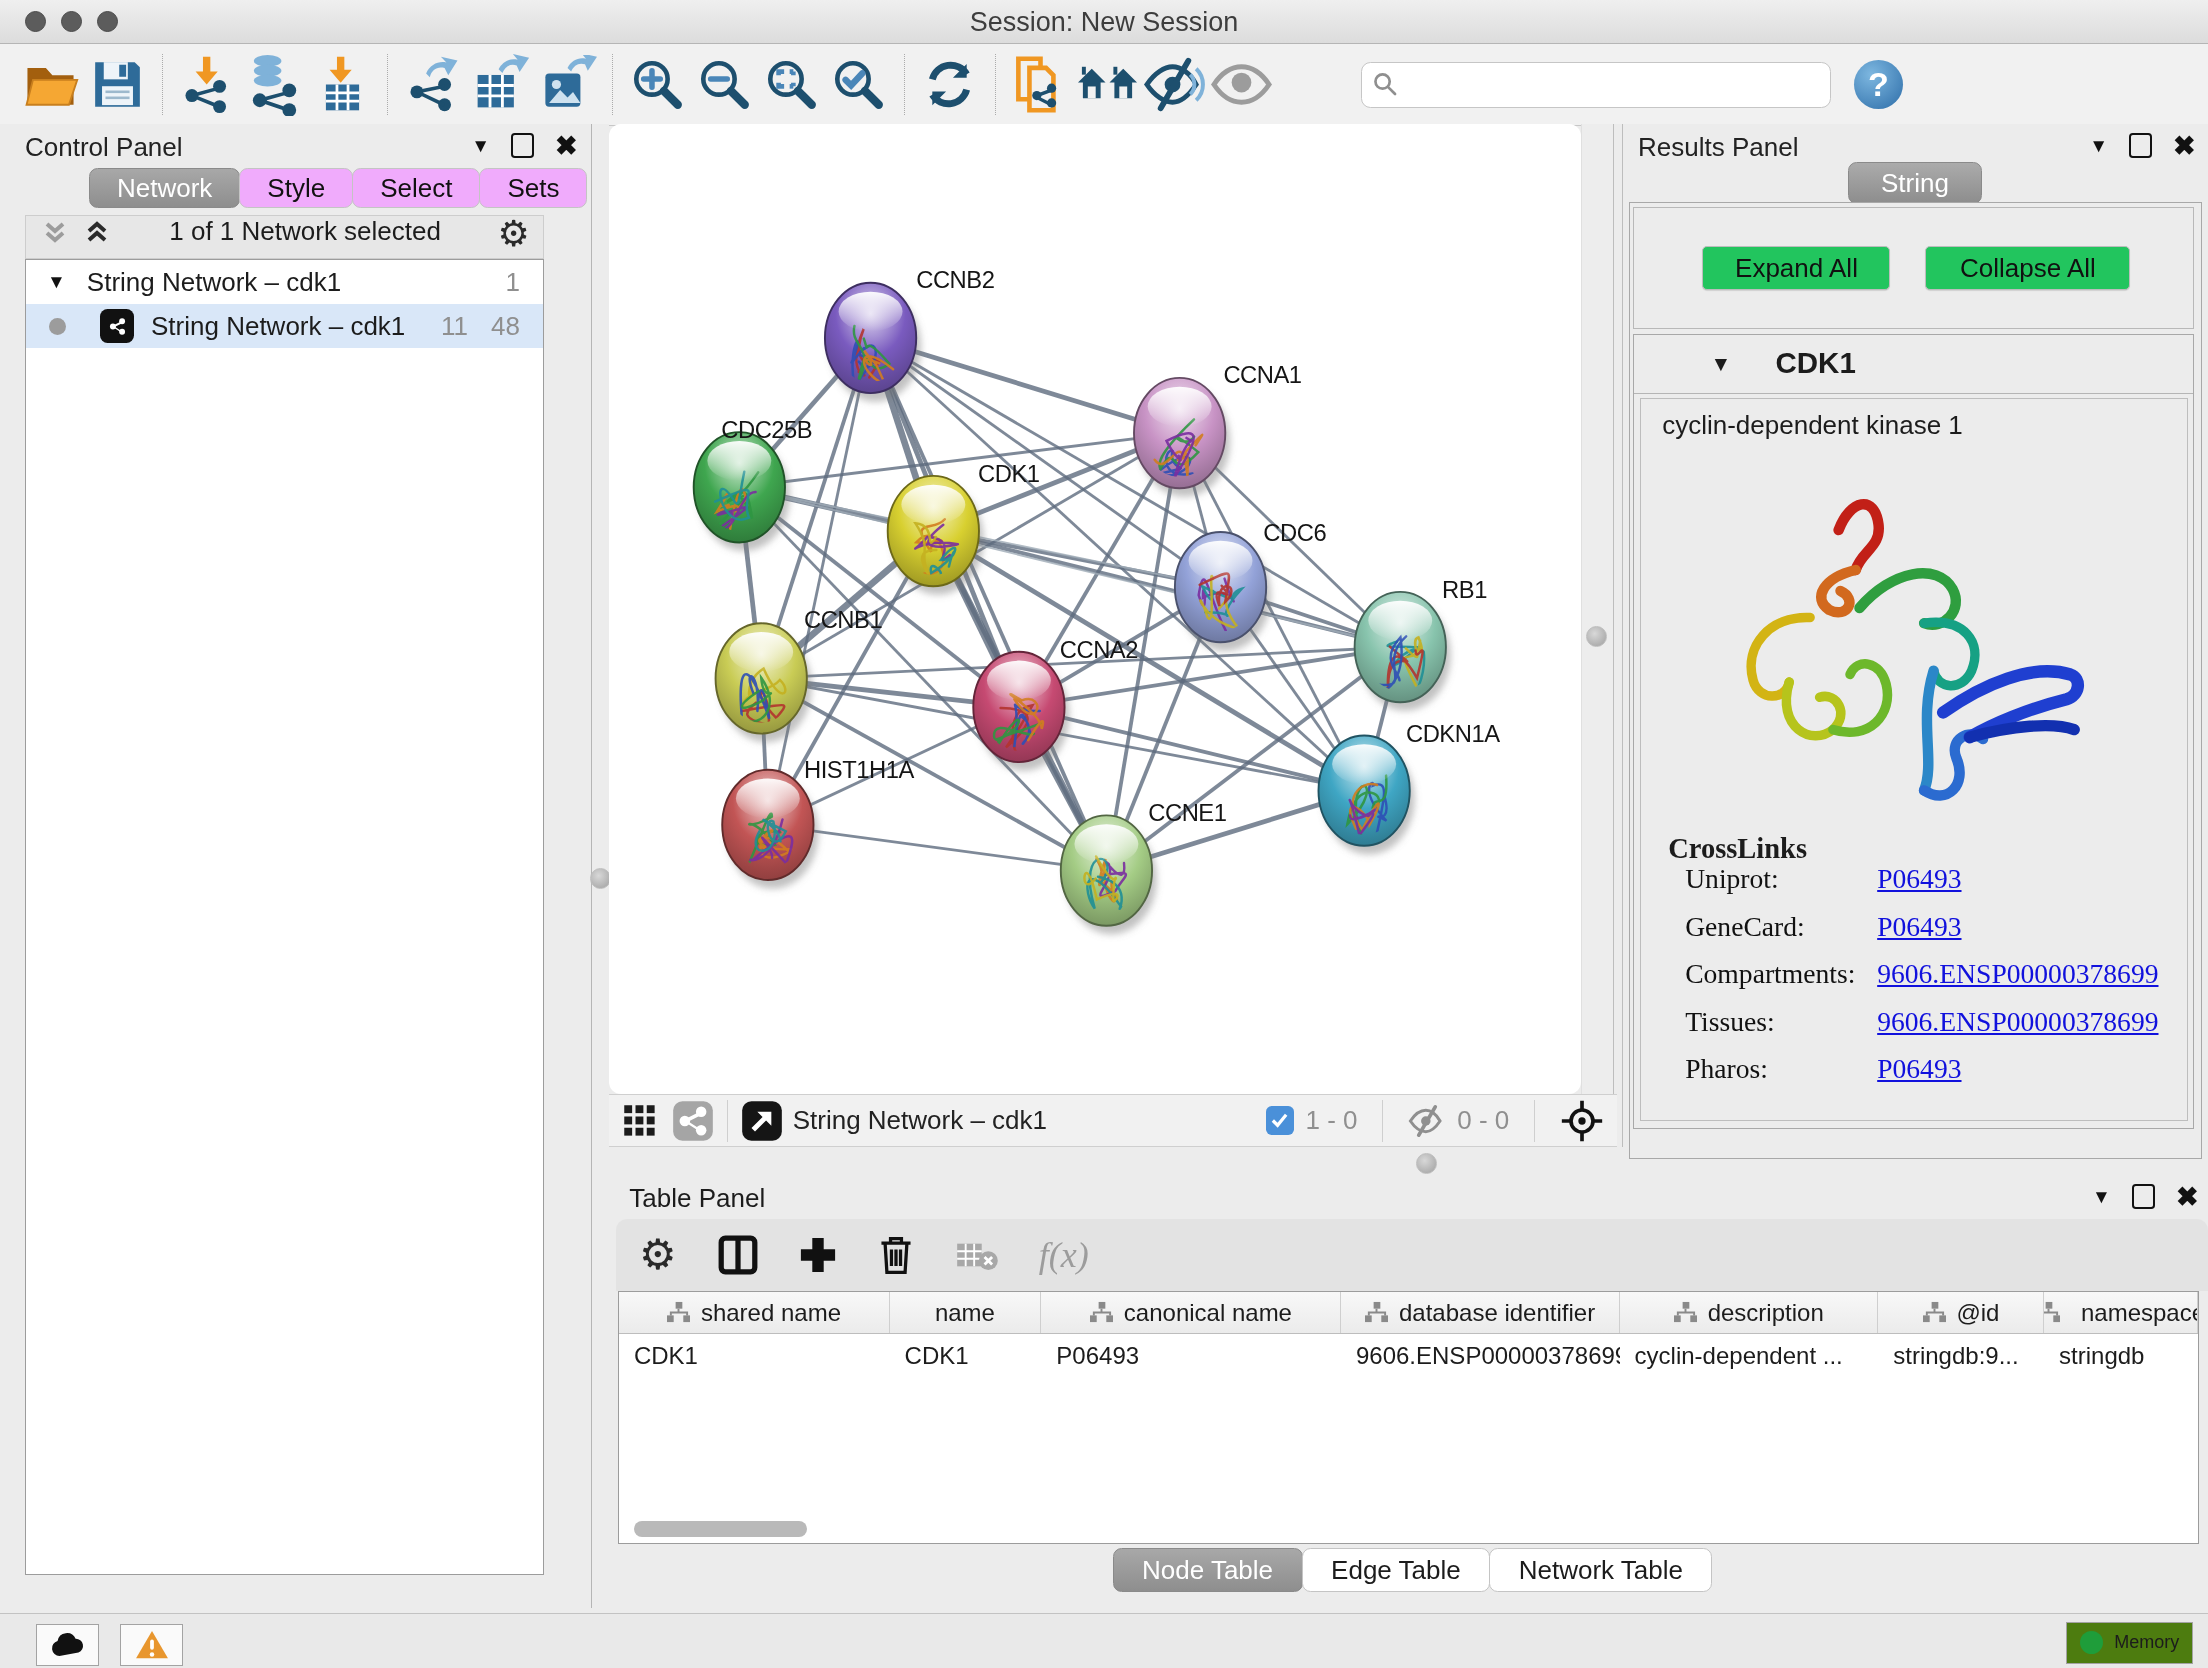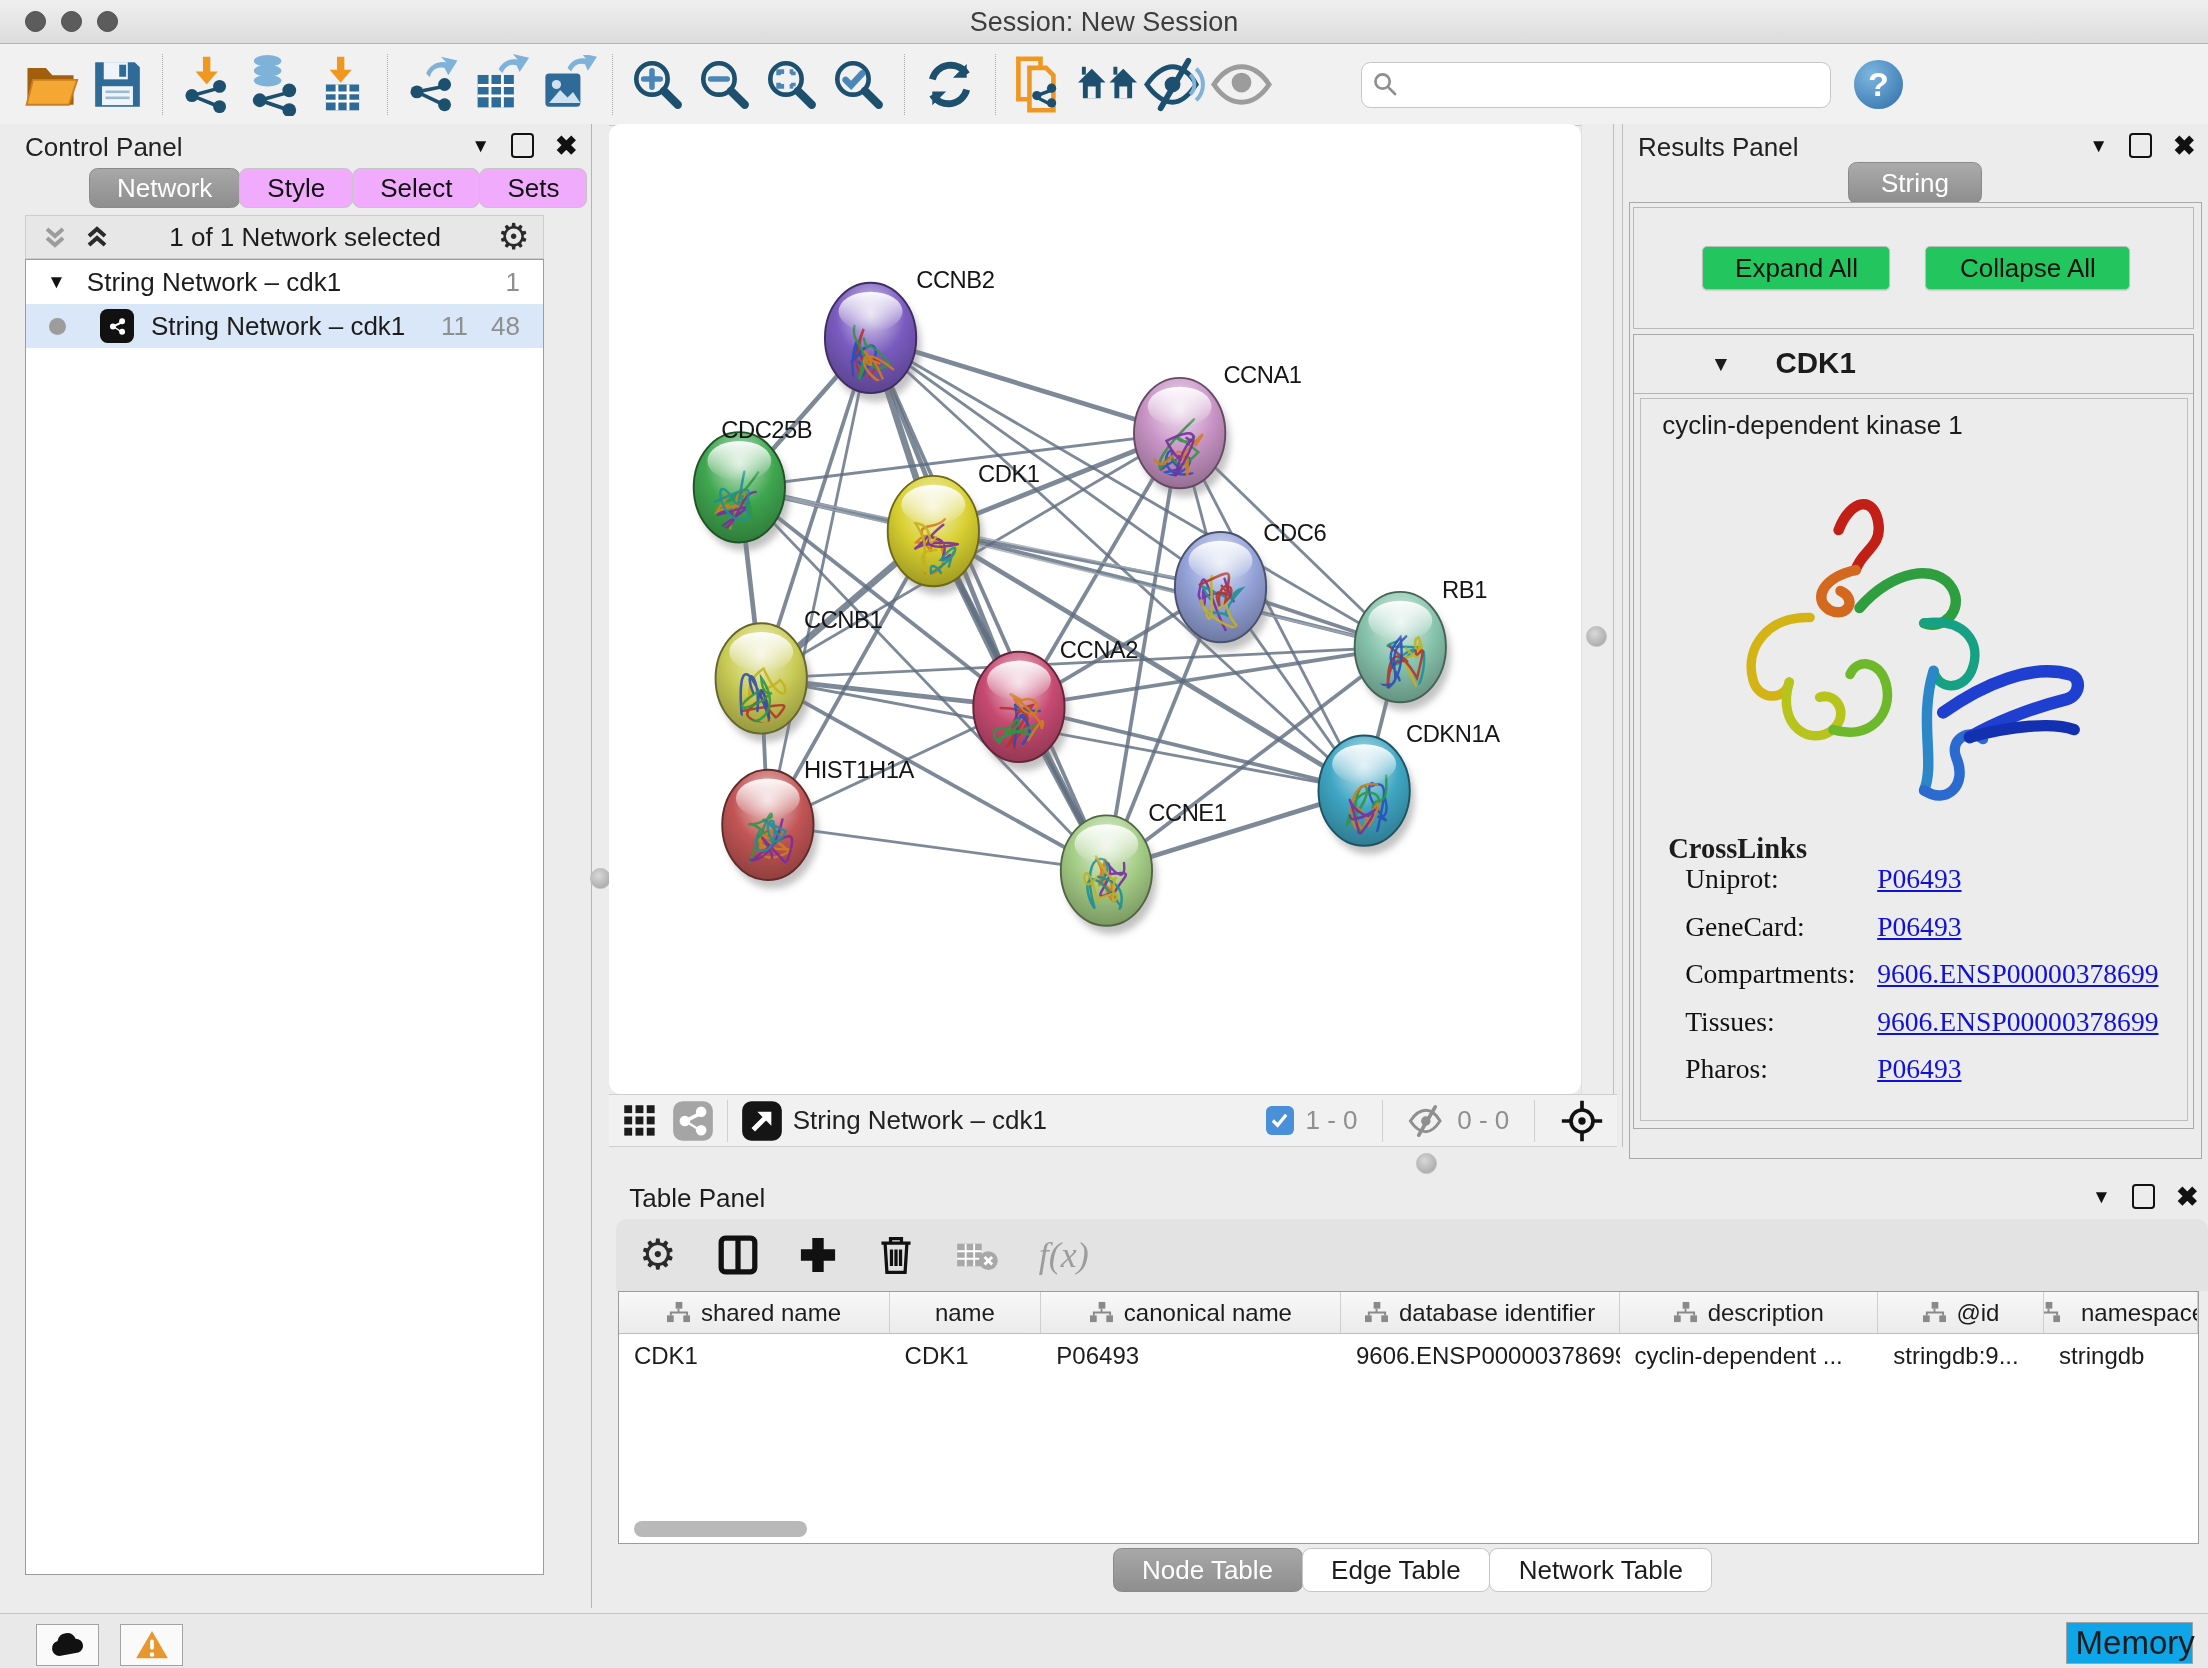--- a/index.html
+++ b/index.html
@@ -24,21 +24,21 @@
   .control-panel { left:0; top:124px; width:592px; height:1484px; background:#ececec; border-right:1.9px solid #b5b5b5; }
   .panel-head { position:absolute; left:0; top:0; width:100%; height:42px; }
   .panel-title { position:absolute; left:25px; top:7.6px; font-size:26px; color:#222; }
   .panel-ctrls { position:absolute; right:13.3px; top:5.7px; display:flex; gap:21px; align-items:center; }
   .pc-min { font-size:19px; color:#111; }
   .pc-float { width:23px; height:25px; border:2.9px solid #111; border-radius:3.8px; }
   .pc-close { font-size:27px; font-weight:bold; color:#111; }
   .cp-tabs { position:absolute; left:89px; top:44px; display:flex; }
   .tab { height:40px; line-height:38px; padding:0 27px; font-size:26px; background:#f0abfc; border:1px solid #c4c4c4; border-radius:8.6px; margin-right:-1px; color:#111; }
   .tab.sel { background:linear-gradient(#a8a8a8,#8e8e8e); color:#fff; border-color:#8a8a8a; }
-  .cp-bar { position:absolute; left:25px; top:91px; width:519px; height:44px; background:#e7e7e7; border:1px solid #cdcdcd; display:flex; align-items:center; }
+  .cp-bar { position:absolute; left:25px; top:91px; width:519px; height:44px; background:#e7e7e7; border:1px solid #cdcdcd; display:flex; align-items:flex-start; }
   .cp-bar .stat { flex:1; text-align:center; font-size:26px; color:#1c1c1c; }
   .gear { font-size:36px; color:#2a2a2a; line-height:1; }
   .cp-tree { position:absolute; left:25px; top:135px; width:519px; height:1316px; background:#fff; border:1.9px solid #9c9c9c; }
   .trow { height:44px; display:flex; align-items:center; font-size:26px; }
   .trow .caret { margin-left:21px; font-size:19px; color:#111; }
   .trow .lbl { margin-left:21px; flex:1; }
   .trow .num { color:#8f8f8f; margin-right:23px; }
   .trow.sel { background:#d9e7f8; }
   .dot { width:17px; height:17px; border-radius:50%; background:#9c9c9c; margin-left:23px; }
   .sharebox { width:34px; height:34px; border-radius:7.6px; background:#111; margin-left:34px; display:flex; align-items:center; justify-content:center; }
@@ -90,21 +90,21 @@
   .tbl-row { display:flex; height:42px; background:#fff; }
   .td { font-size:24px; padding:7.6px 0 0 15px; overflow:hidden; white-space:nowrap; }
   .hthumb { position:absolute; left:15px; bottom:5.7px; width:173px; height:16px; border-radius:8.6px; background:#b9b9b9; }
   .tp-tabs { position:absolute; left:0; top:369px; width:100%; display:flex; justify-content:center; }
   .tp-tab { height:44px; line-height:42px; padding:0 28.5px; font-size:26px; background:#fff; border:1px solid #c4c4c4; border-radius:8.6px; margin-right:-1px; }
   .tp-tab.sel { background:linear-gradient(#a8a8a8,#8e8e8e); color:#fff; border-color:#8a8a8a; }
 
   
   .statusbar { left:0; top:1613px; width:2208px; height:55px; background:#e9e9e9; border-top:1px solid #c2c2c2; }
   .sb-btn { position:absolute; top:9.5px; width:63px; height:42px; background:#fafafa; border:1.9px solid #a3a3a3; display:flex; align-items:center; justify-content:center; }
-  .mem-btn { position:absolute; right:15px; top:7.6px; width:127px; height:42px; background:#0ea5e9; border:1.9px solid #a3a3a3; display:flex; align-items:center; justify-content:center; gap:11.4px; font-size:33px; }
+  .mem-btn { position:absolute; right:15px; top:7.6px; width:127px; height:42px; background:#4d7c0f; border:1.9px solid #a3a3a3; display:flex; align-items:center; justify-content:center; gap:11.4px; font-size:18px; }
   .mem-dot { width:23px; height:23px; border-radius:50%; background:#1f9d3a; }
   svg { display:block; }
 </style>
 </head>
 <body>
 
 <div class="abs titlebar">
   <div class="traffic" style="left:25px"></div>
   <div class="traffic" style="left:61px"></div>
   <div class="traffic" style="left:97px"></div>

